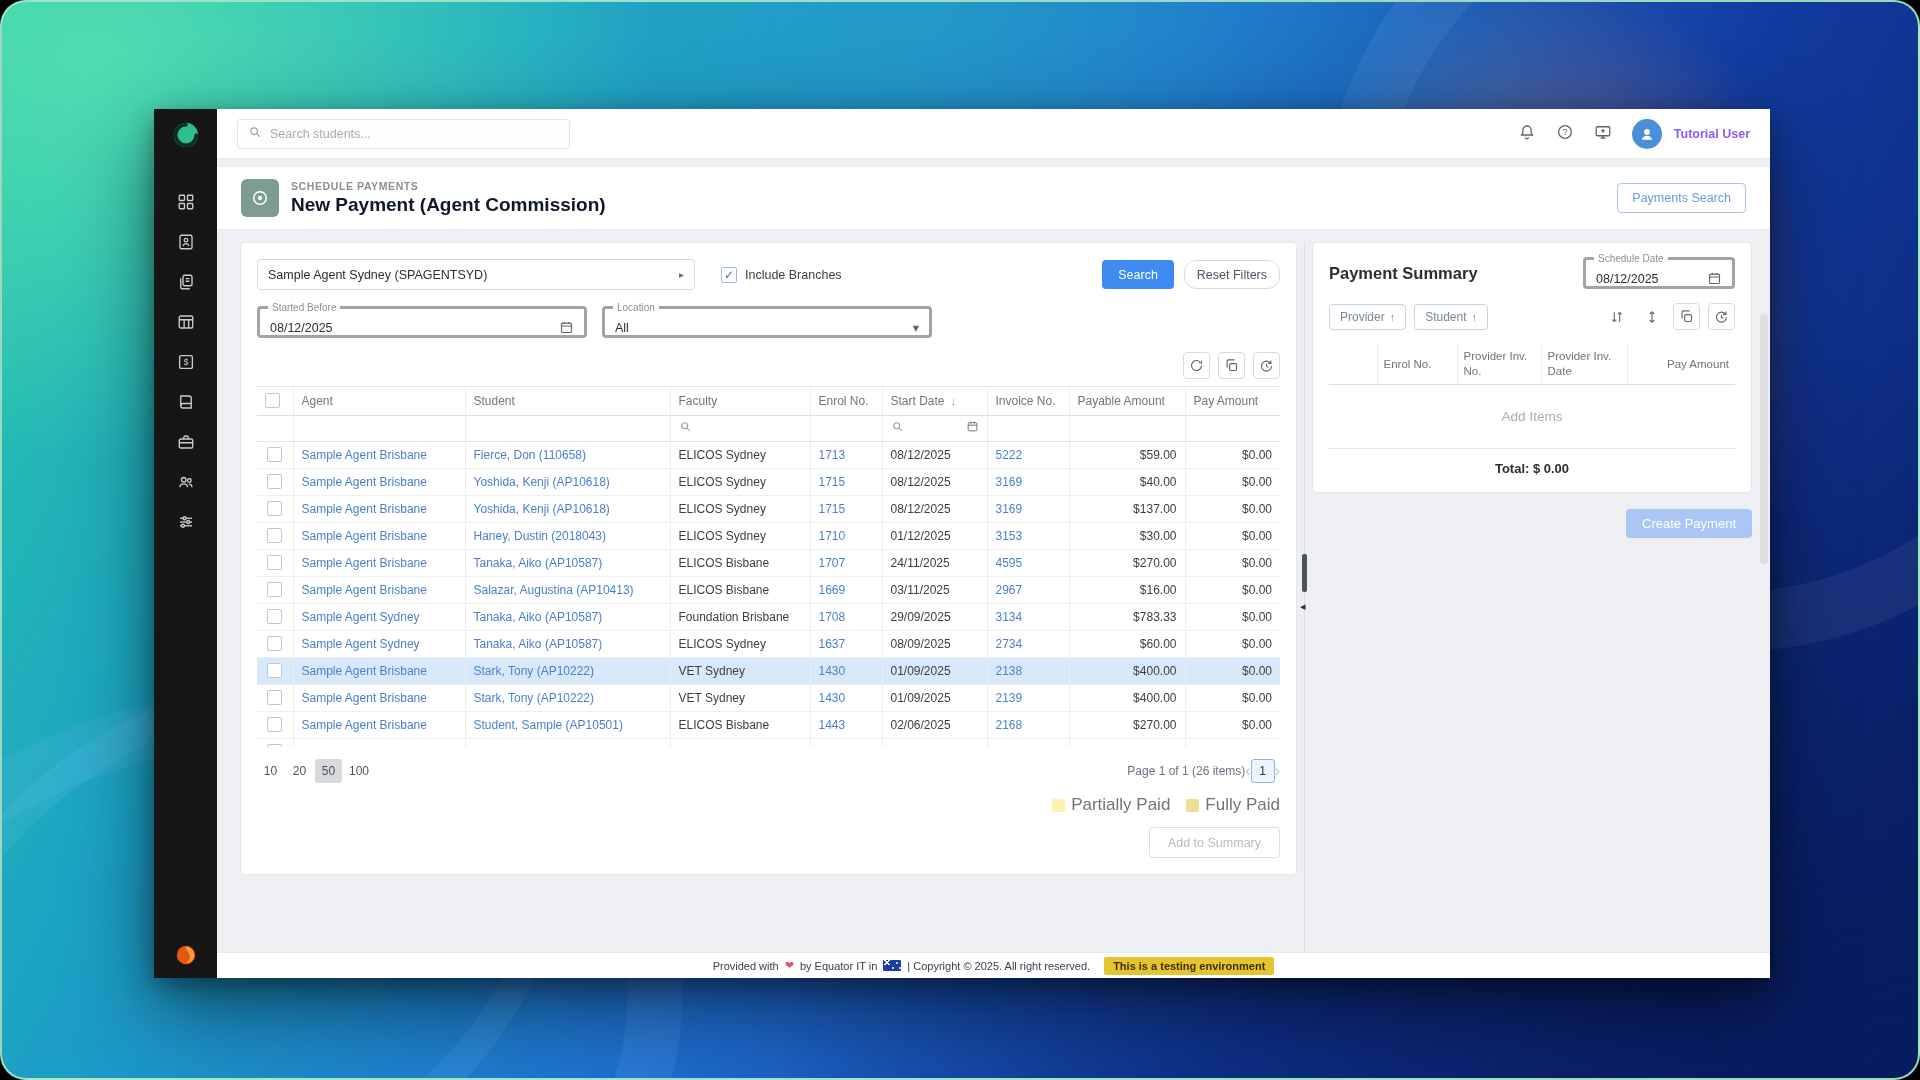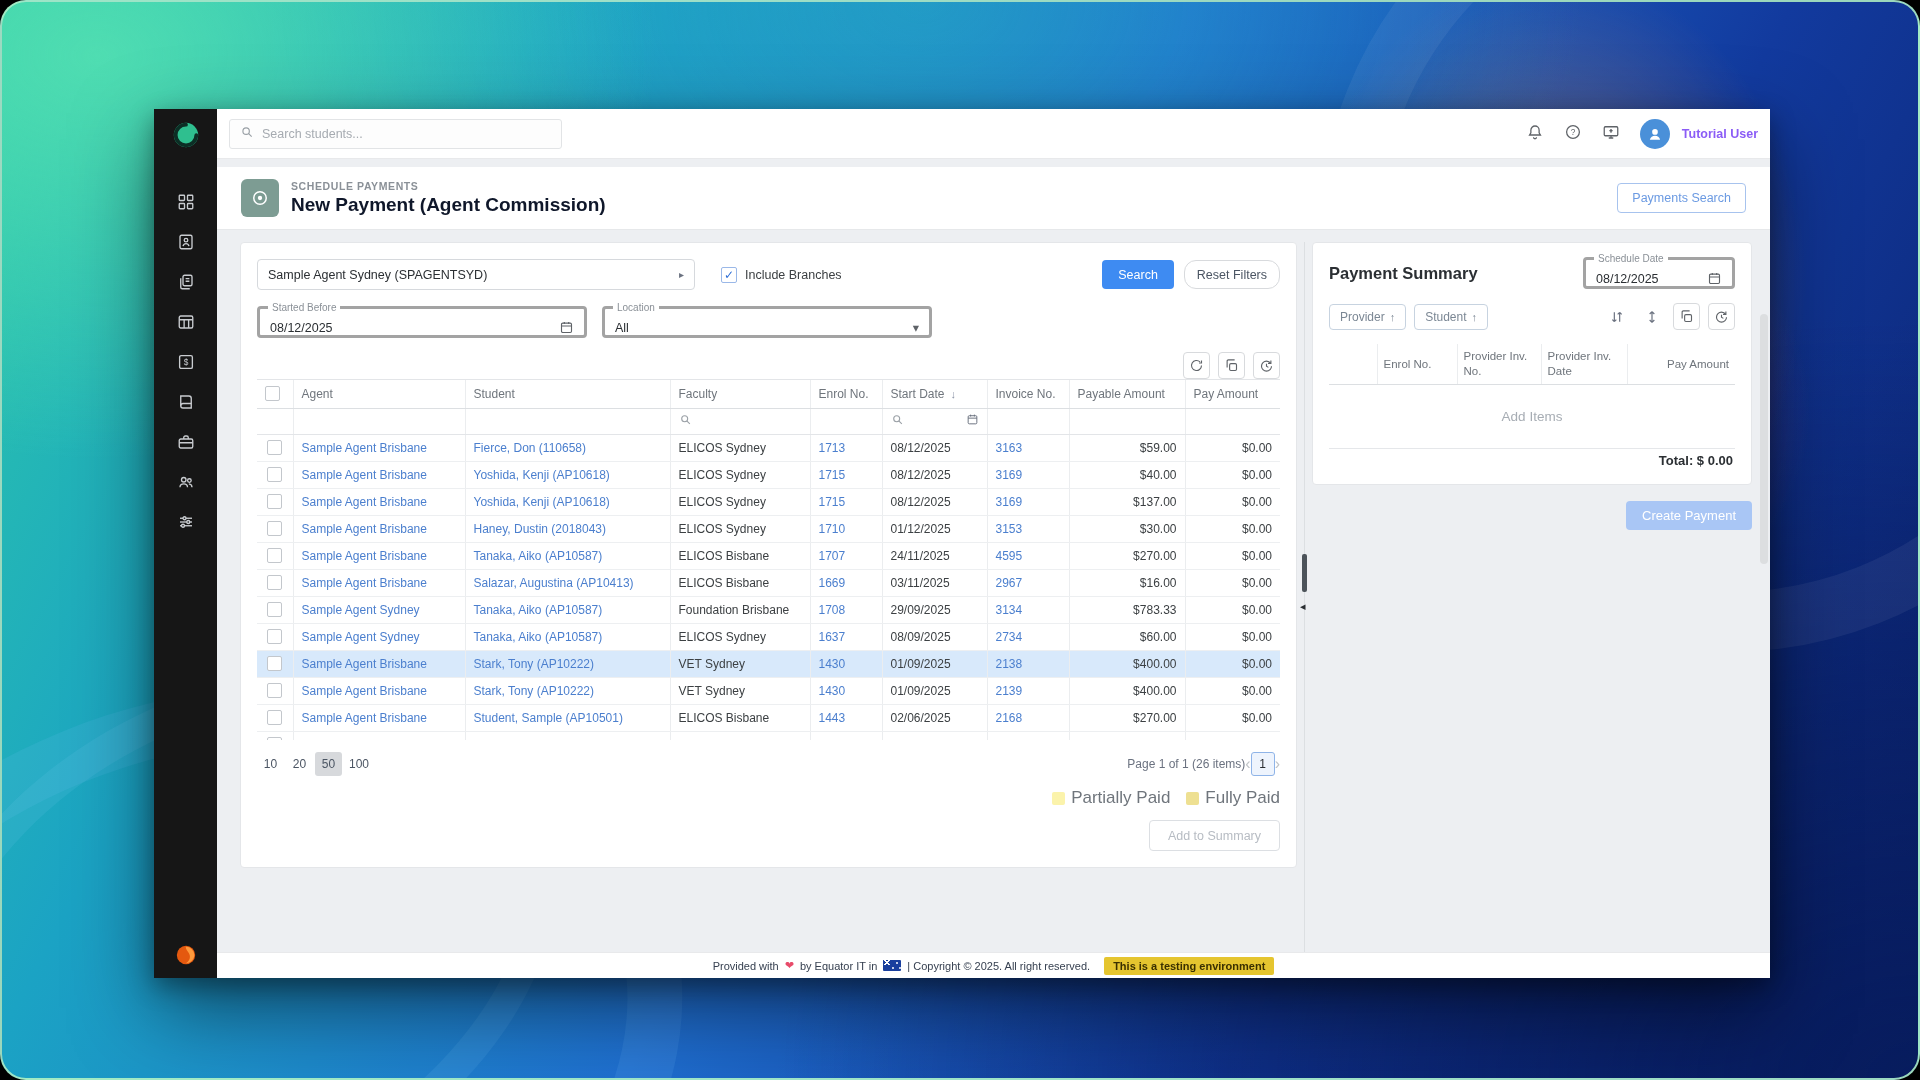--- a/index.html
+++ b/index.html
@@ -36,21 +36,21 @@
   
   .sidebar { position:absolute; left:0; top:0; width:63px; height:100%; background:#161616; display:flex; flex-direction:column; align-items:center; }
   .logo-box { width:63px; height:52px; display:flex; align-items:center; justify-content:center; }
   .side-icons { margin-top:32px; display:flex; flex-direction:column; gap:22px; align-items:center; color:#c9ccd0; }
   .side-icons svg { width:18px; height:18px; display:block; cursor:pointer; }
   .side-bottom { margin-top:auto; margin-bottom:8px; }
 
   
   .main { position:absolute; left:63px; top:0; right:0; bottom:0; background:#edeff2; display:flex; flex-direction:column; overflow:hidden; }
 
-  .topbar { height:50px; background:#fff; display:flex; align-items:center; padding:0 12px; border-bottom:1px solid #e8e9eb; flex:0 0 auto; }
+  .topbar { height:50px; background:#fff; display:flex; align-items:center; padding:0 20px; border-bottom:1px solid #e8e9eb; flex:0 0 auto; }
   .searchbox { width:333px; height:30px; border:1px solid #e2e4e6; background:#fdfdfd; border-radius:3px; display:flex; align-items:center; padding:0 10px; gap:8px; color:#9aa0a6; }
   .searchbox input { border:none; outline:none; background:transparent; font-size:12.5px; color:#3c4043; width:100%; font-family:inherit; }
   .searchbox input::placeholder { color:#a6abb1; }
   .top-right { margin-left:auto; display:flex; align-items:center; gap:20px; color:#5f6368; }
   .top-right svg { width:18px; height:18px; cursor:pointer; }
   .avatar { width:30px; height:30px; border-radius:50%; background:#4a90d9; display:flex; align-items:center; justify-content:center; }
   .avatar svg { width:20px; height:20px; }
   .user-name { font-size:12.5px; font-weight:700; color:#8b5cf6; margin-left:-8px; cursor:pointer; }
 
   .page-header { margin-top:8px; background:#fff; border-bottom:1px solid #e6e8ea; padding:12px 24px; display:flex; align-items:center; flex:0 0 auto; }
@@ -87,21 +87,21 @@
   .fb-location { width:330px; margin-left:15px; }
   .fb-schedule { width:152px; margin-left:auto; }
 
   .grid-toolbar { display:flex; justify-content:flex-end; gap:8px; margin-top:14px; }
   .icon-btn { width:27px; height:27px; border:1px solid #d8dadd; border-radius:4px; background:#fff; display:flex; align-items:center; justify-content:center; color:#5f6368; cursor:pointer; }
   .icon-btn svg { width:15px; height:15px; }
   .icon-plain { width:27px; height:27px; display:flex; align-items:center; justify-content:center; color:#6b7280; cursor:pointer; }
   .icon-plain svg { width:16px; height:16px; }
 
   
-  .grid-wrap { height:361px; overflow:hidden; margin-top:0; border-top:1px solid #e3e5e8; }
+  .grid-wrap { height:361px; overflow:hidden; margin-top:7px; border-top:1px solid #e3e5e8; }
   table.grid { width:1023px; table-layout:fixed; border-collapse:collapse; font-size:12px; color:#3c4043; }
   .grid th, .grid td { border-right:1px solid #ebedef; padding:0 8px; overflow:hidden; white-space:nowrap; text-overflow:ellipsis; }
   .grid th:last-child, .grid td:last-child { border-right:none; }
   .grid thead tr.h th { height:28px; font-weight:400; color:#6f757c; text-align:left; border-bottom:1px solid #dcdfe2; }
   .grid thead tr.f th { height:26px; border-bottom:1px solid #e3e5e8; font-weight:400; }
   .grid tbody td { height:27px; border-bottom:1px solid #edeff1; }
   .grid .amt, .grid th.amt { text-align:right; }
   .grid td.link { color:var(--link,#4b7fce); cursor:pointer; }
   .grid tr.hl td { background:var(--row-highlight,#d8e9fb); }
   .c-cb { text-align:center; }
@@ -131,21 +131,21 @@
   .sum-head { display:flex; align-items:center; }
   .sum-title { font-size:16.5px; font-weight:700; color:#2b2f33; }
   .sum-tools { display:flex; align-items:center; margin-top:14px; gap:8px; }
   .chip { height:26px; border:1px solid #c7d3e0; border-radius:4px; color:#7b8794; font-size:12px; display:inline-flex; align-items:center; gap:5px; padding:0 10px; cursor:pointer; background:#fff; }
   .chip .up { font-size:11px; }
   .sum-tools .spacer { margin-left:auto; }
   table.sgrid { width:100%; table-layout:fixed; border-collapse:collapse; font-size:11.5px; color:#6f757c; margin-top:14px; }
   .sgrid th { font-weight:400; text-align:left; border-bottom:1px solid #dcdfe2; border-right:1px solid #ebedef; padding:4px 6px; height:40px; line-height:1.25; vertical-align:middle; white-space:normal; }
   .sgrid th:last-child { border-right:none; text-align:right; }
   .empty-area { height:64px; display:flex; align-items:center; justify-content:center; color:#a7adb4; font-size:13.5px; border-bottom:1px solid #e5e7ea; }
-  .total-row { text-align:right; padding:4px 2px 6px; font-size:13px; font-weight:700; color:#2b2f33; }
+  .total-row { text-align:center; padding:12px 2px 6px; font-size:13px; font-weight:700; color:#2b2f33; }
   .create-row { display:flex; justify-content:flex-end; margin-top:16px; }
   .btn-create { height:29px; padding:0 16px; background:#a9c6f5; border:none; color:#fff; font-size:13px; border-radius:4px; cursor:pointer; font-family:inherit; }
 
   
   .footer { height:26px; background:#fff; border-top:1px solid #e8e9eb; display:flex; align-items:center; justify-content:center; gap:6px; font-size:11px; color:#374151; flex:0 0 auto; }
   .heart { color:#e84b6a; }
   .flag { display:inline-block; width:18px; height:11px; background:#1a3f9e; position:relative; border-radius:1px; overflow:hidden; vertical-align:middle; }
   .flag::before { content:""; position:absolute; left:0; top:0; width:8px; height:5px;
     background: linear-gradient(45deg, transparent 42%, #fff 42%, #fff 58%, transparent 58%),
                 linear-gradient(-45deg, transparent 42%, #fff 42%, #fff 58%, transparent 58%),
@@ -408,21 +408,21 @@
                 </tr>
               </thead>
               <tbody>
                   <tr class="row">
                     <td class="c-cb"><span class="cb"></span></td>
                     <td class="link">Sample Agent Brisbane</td>
                     <td class="link">Fierce, Don (110658)</td>
                     <td>ELICOS Sydney</td>
                     <td class="link">1713</td>
                     <td>08/12/2025</td>
-                    <td class="link">3163</td>
+                    <td class="link">5222</td>
                     <td class="amt">$59.00</td>
                     <td class="amt">$0.00</td>
                   </tr>
                   <tr class="row">
                     <td class="c-cb"><span class="cb"></span></td>
                     <td class="link">Sample Agent Brisbane</td>
                     <td class="link">Yoshida, Kenji (AP10618)</td>
                     <td>ELICOS Sydney</td>
                     <td class="link">1715</td>
                     <td>08/12/2025</td>

